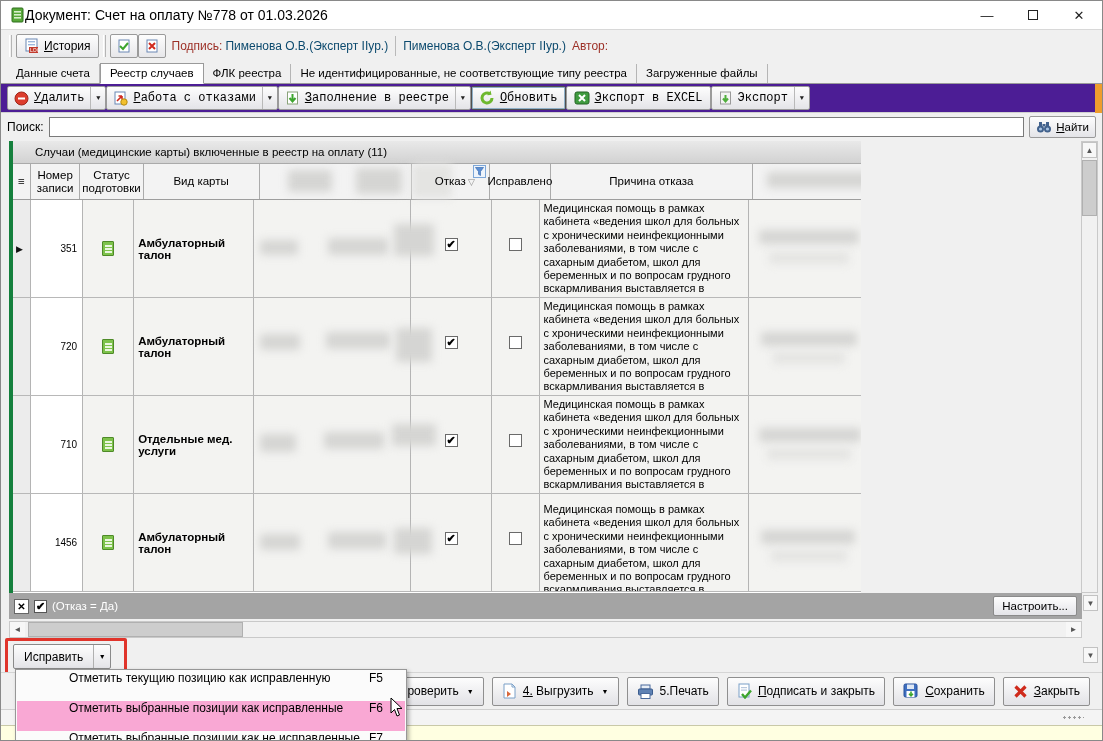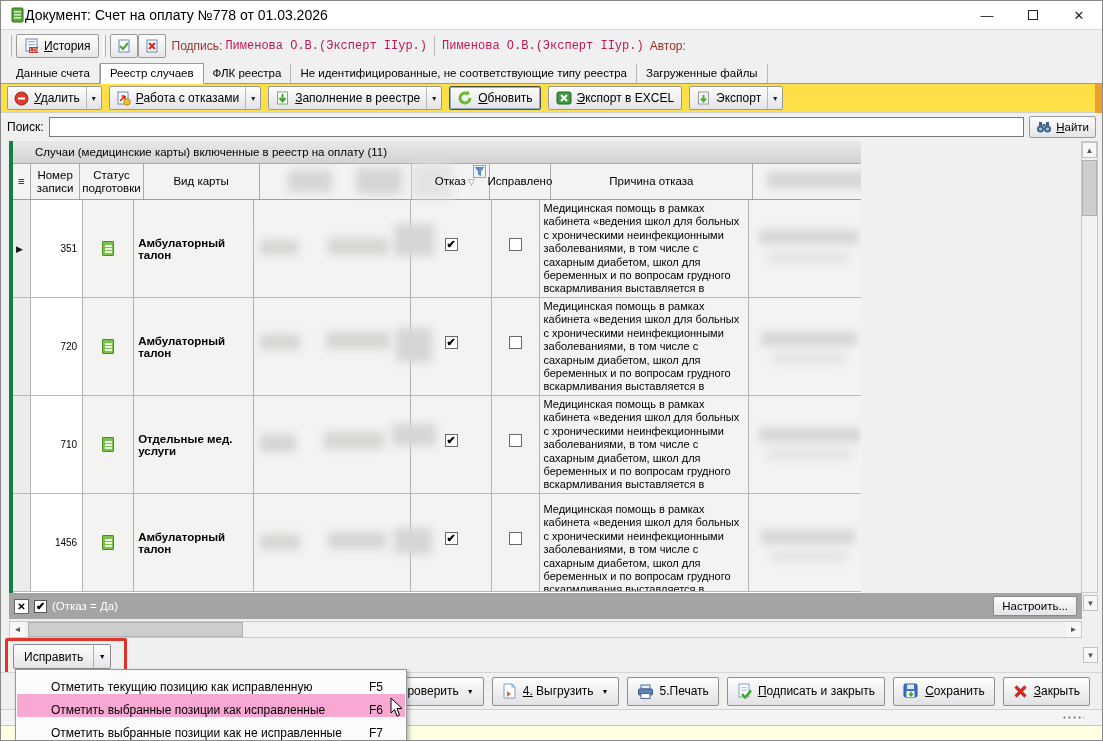--- a/index.html
+++ b/index.html
@@ -13,30 +13,30 @@
   .win-controls { margin-left:auto; display:flex; }
   .win-btn { width:46px; height:28px; display:flex; align-items:center; justify-content:center; font-size:13px; color:#222; cursor:default; }
   .max-box { width:10px; height:10px; border:1px solid #222; display:inline-block; }
 
   
   .toolbar1 { position:absolute; top:28px; left:0; width:100%; height:32px; background:#f0f0f0; border-top:1px solid #d8d8d8; display:flex; align-items:center; padding-left:4px; }
   .ridge { width:3px; height:22px; border-left:1px solid #fff; border-right:1px solid #b5b5b5; margin:0 4px; }
   .tb-btn { display:flex; align-items:center; gap:4px; height:24px; padding:0 7px; background:linear-gradient(#fdfdfd,#e7e7ea); border:1px solid #9a9a9a; border-radius:2px; cursor:default; }
   .tb-iconbtn { width:28px; justify-content:center; }
   .sig-label { color:#9c2f26; margin:0 3px 0 6px; }
-  .sig-name { color:#be185d;font-family:Liberation Mono, monospace; }
+  .sig-name { color:#0c4a6e; }
   .sep-v { width:1px; height:20px; background:#b9b9b9; margin:0 7px; }
 
   
   .tabs { position:absolute; top:60px; left:0; width:100%; height:23px; display:flex; align-items:flex-end; padding-left:6px; border-bottom:1px solid #9a9a9a; background:#f0f0f0; }
   .tab { padding:3px 9px 4px; font-size:11.5px; border-right:1px solid #b5b5b5; cursor:default; }
   .tab.active { background:#fff; border:1px solid #9a9a9a; border-bottom:1px solid #fff; margin-bottom:-1px; position:relative; }
 
   
-  .toolbar2 { position:absolute; top:83px; left:0; width:100%; height:29px; background:#fde047; display:flex; align-items:center; padding-left:6px; gap:7px; border-bottom:1px solid #d0d0d0; }
+  .toolbar2 { position:absolute; top:83px; left:0; width:100%; height:29px; background:#4c1d95; display:flex; align-items:center; padding-left:6px; gap:0; border-bottom:1px solid #d0d0d0;font-family:Liberation Mono, monospace; }
   .split-btn { display:flex; align-items:center; height:24px; background:linear-gradient(#fdfdfd,#e4e4e8); border:1px solid #9a9a9a; border-radius:2px; }
   .split-main { display:flex; align-items:center; gap:5px; padding:0 6px; height:100%; }
   .split-arrow { width:15px; height:100%; display:flex; align-items:center; justify-content:center; border-left:1px solid #b9b9b9; font-size:7px; color:#222; }
   .plain-btn { display:flex; align-items:center; gap:5px; height:24px; padding:0 7px; background:linear-gradient(#fdfdfd,#e4e4e8); border:1px solid #9a9a9a; border-radius:2px; }
   .focused { border-color:#4f4f4f; box-shadow:0 0 0 1px #8fb0c8 inset; }
   .orange-strip { position:absolute; right:0; top:83px; width:7px; height:29px; background:#ef9d2e; }
   .acc { display:inline-block; }
   .acc::first-letter { text-decoration:underline; }
 
   
@@ -98,21 +98,21 @@
   .bb-arrow { font-size:7px; margin-left:2px; }
   .recalc { width:118px; justify-content:flex-end; padding-right:14px; }
 
   
   .gripbar { position:absolute; top:708px; left:0; width:100%; height:16px; background:#f4f4f4; border-top:1px solid #d0d0d0; }
   .grip-dots { position:absolute; right:18px; top:5px; width:22px; height:5px; background:radial-gradient(circle, #9a9a9a 1px, transparent 1.3px); background-size:5px 5px; }
   .statusbar { position:absolute; top:724px; left:0; width:100%; height:17px; background:#ffffe1; border-top:1px solid #c9c9a8; }
 
   
   .ctx-menu { position:absolute; top:668px; left:14px; width:392px; background:#fbfbfb; border:1px solid #979797; box-shadow:2px 2px 4px rgba(0,0,0,.3); z-index:50; padding:1px; }
-  .ctx-item { height:23px; display:flex; align-items:flex-end; padding-left:34px; padding-right:22px; font-size:12px; }
+  .ctx-item { height:30px; display:flex; align-items:flex-start; padding-left:52px; padding-right:22px; font-size:12px; }
   .ctx-item.hl { background:#f9a8d4; }
   .ctx-key { margin-left:auto; }
 
   .cursor { position:absolute; top:696px; left:388px; z-index:60; pointer-events:none; }
 
   .micro-icon { flex:0 0 auto; }
 </style>
 </head>
 <body>
 

